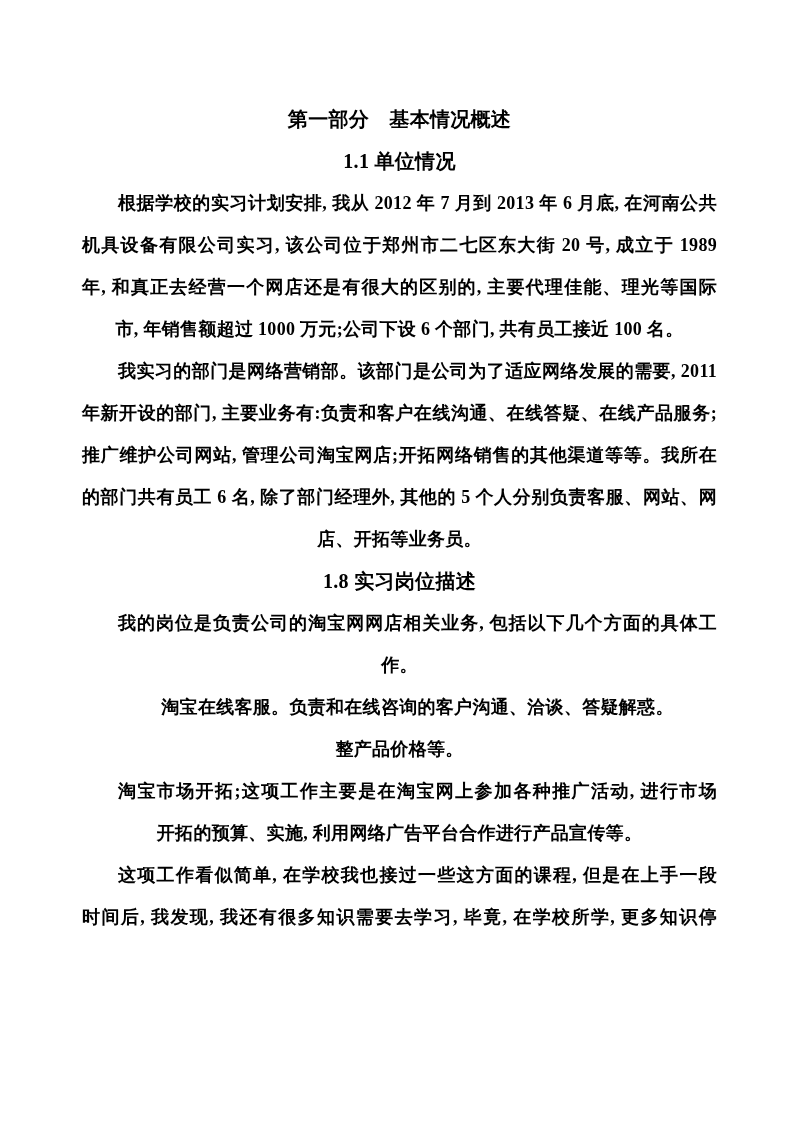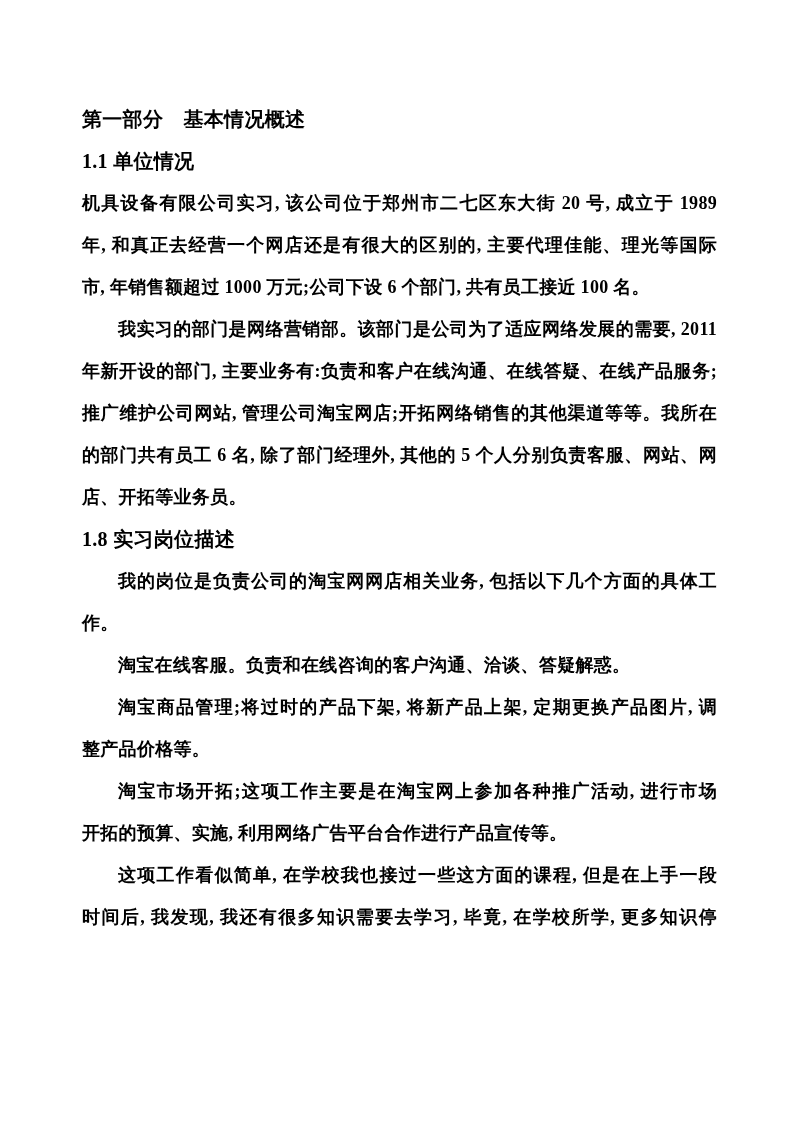--- a/index.html
+++ b/index.html
@@ -24,53 +24,53 @@
     position: absolute;
     left: 82px;
     top: 98px;
     width: 635px;
   }
   .line {
     height: 42px;
     line-height: 42px;
     font-size: 18px;
     font-weight: 700;
-    text-align: left;
+    text-align: center;
     letter-spacing: 0.3px;
   }
   .line.heading {
     font-size: 20px;
   }
   .line.just {
     text-align: justify;
     text-align-last: justify;
   }
   .line.indent {
     text-indent: 2em;
   }
 </style>
 </head>
 <body>
 
 <div class="page" style="background: rgb(255, 255, 255);">
   <div class="content" style="color: rgb(0, 0, 0);">
       <div class="line heading h1">第一部分　基本情况概述</div>
       <div class="line heading h2">1.1 单位情况</div>
+      <div class="line body just indent">根据学校的实习计划安排, 我从 2012 年 7 月到 2013 年 6 月底, 在河南公共</div>
       <div class="line body just">机具设备有限公司实习, 该公司位于郑州市二七区东大街 20 号, 成立于 1989</div>
       <div class="line body just">年, 和真正去经营一个网店还是有很大的区别的, 主要代理佳能、理光等国际</div>
       <div class="line body">市, 年销售额超过 1000 万元;公司下设 6 个部门, 共有员工接近 100 名。</div>
       <div class="line body just indent">我实习的部门是网络营销部。该部门是公司为了适应网络发展的需要, 2011</div>
       <div class="line body just">年新开设的部门, 主要业务有:负责和客户在线沟通、在线答疑、在线产品服务;</div>
       <div class="line body just">推广维护公司网站, 管理公司淘宝网店;开拓网络销售的其他渠道等等。我所在</div>
       <div class="line body just">的部门共有员工 6 名, 除了部门经理外, 其他的 5 个人分别负责客服、网站、网</div>
       <div class="line body">店、开拓等业务员。</div>
       <div class="line heading h2">1.8 实习岗位描述</div>
       <div class="line body just indent">我的岗位是负责公司的淘宝网网店相关业务, 包括以下几个方面的具体工</div>
       <div class="line body">作。</div>
       <div class="line body indent">淘宝在线客服。负责和在线咨询的客户沟通、洽谈、答疑解惑。</div>
-      <div class="line body just indent">淘宝商品管理;将过时的产品下架, 将新产品上架, 定期更换产品图片, 调</div>
       <div class="line body">整产品价格等。</div>
       <div class="line body just indent">淘宝市场开拓;这项工作主要是在淘宝网上参加各种推广活动, 进行市场</div>
       <div class="line body">开拓的预算、实施, 利用网络广告平台合作进行产品宣传等。</div>
       <div class="line body just indent">这项工作看似简单, 在学校我也接过一些这方面的课程, 但是在上手一段</div>
       <div class="line body just">时间后, 我发现, 我还有很多知识需要去学习, 毕竟, 在学校所学, 更多知识停</div>
     </div>
 </div>
 
 </body></html>

